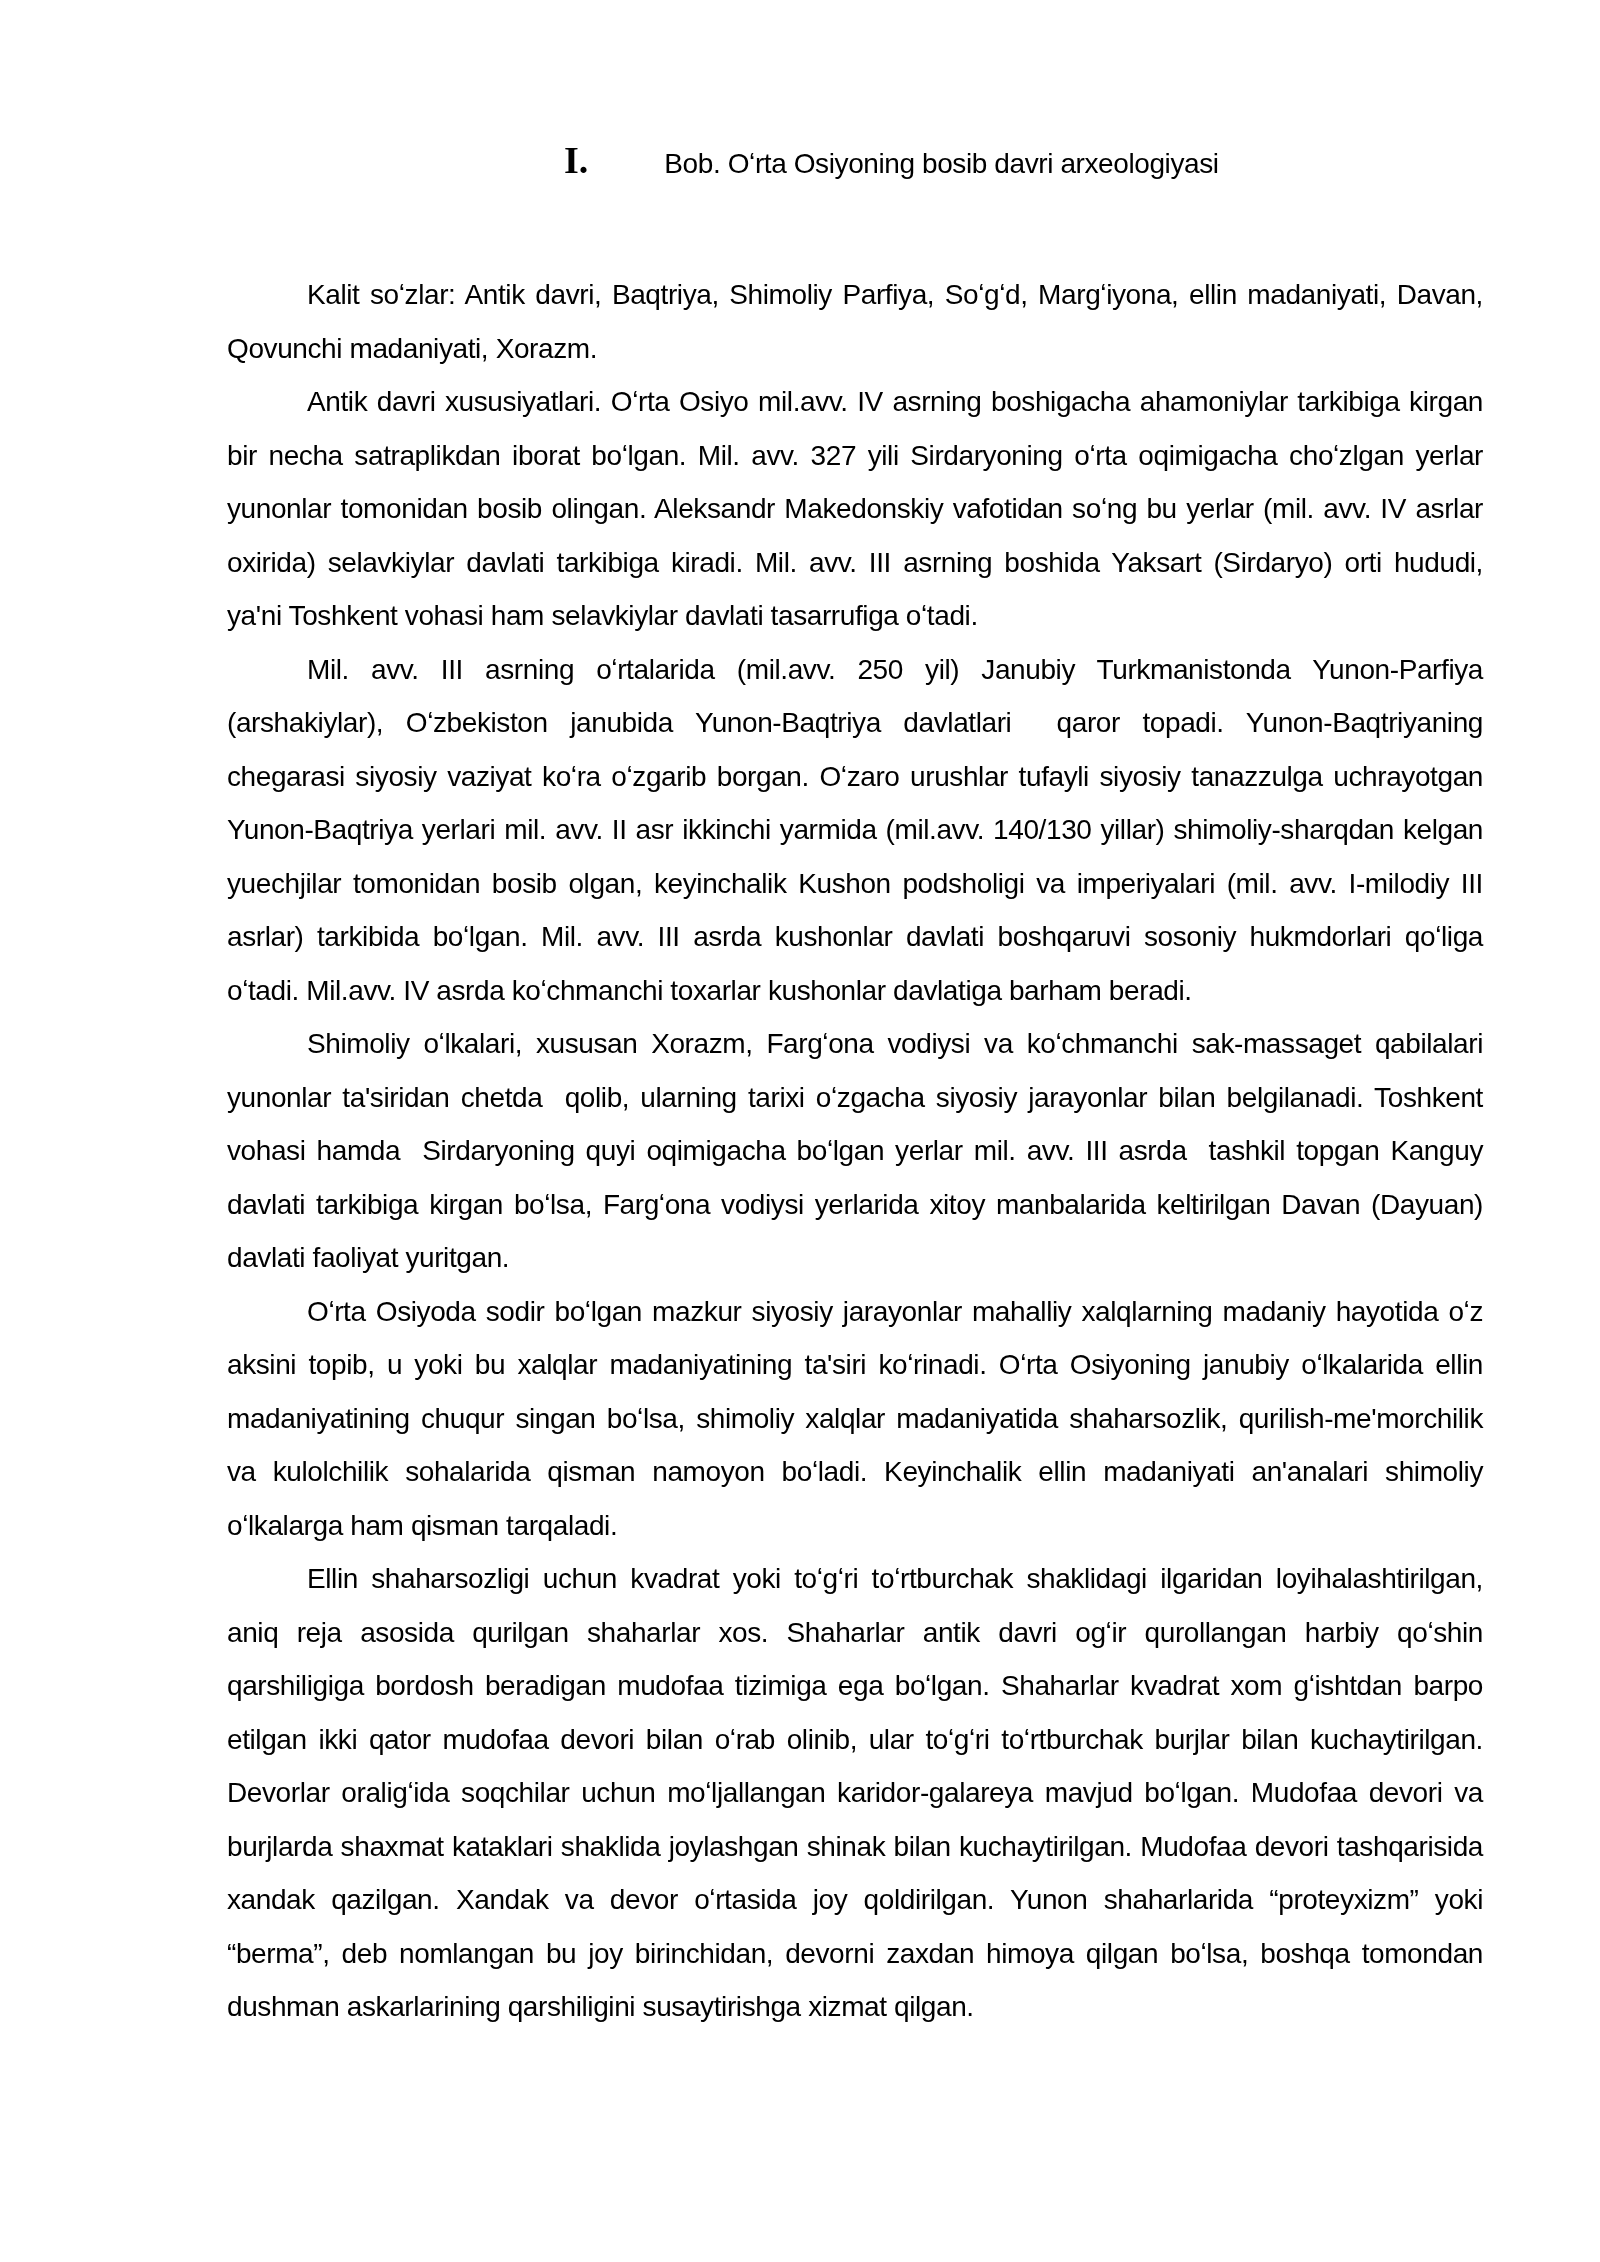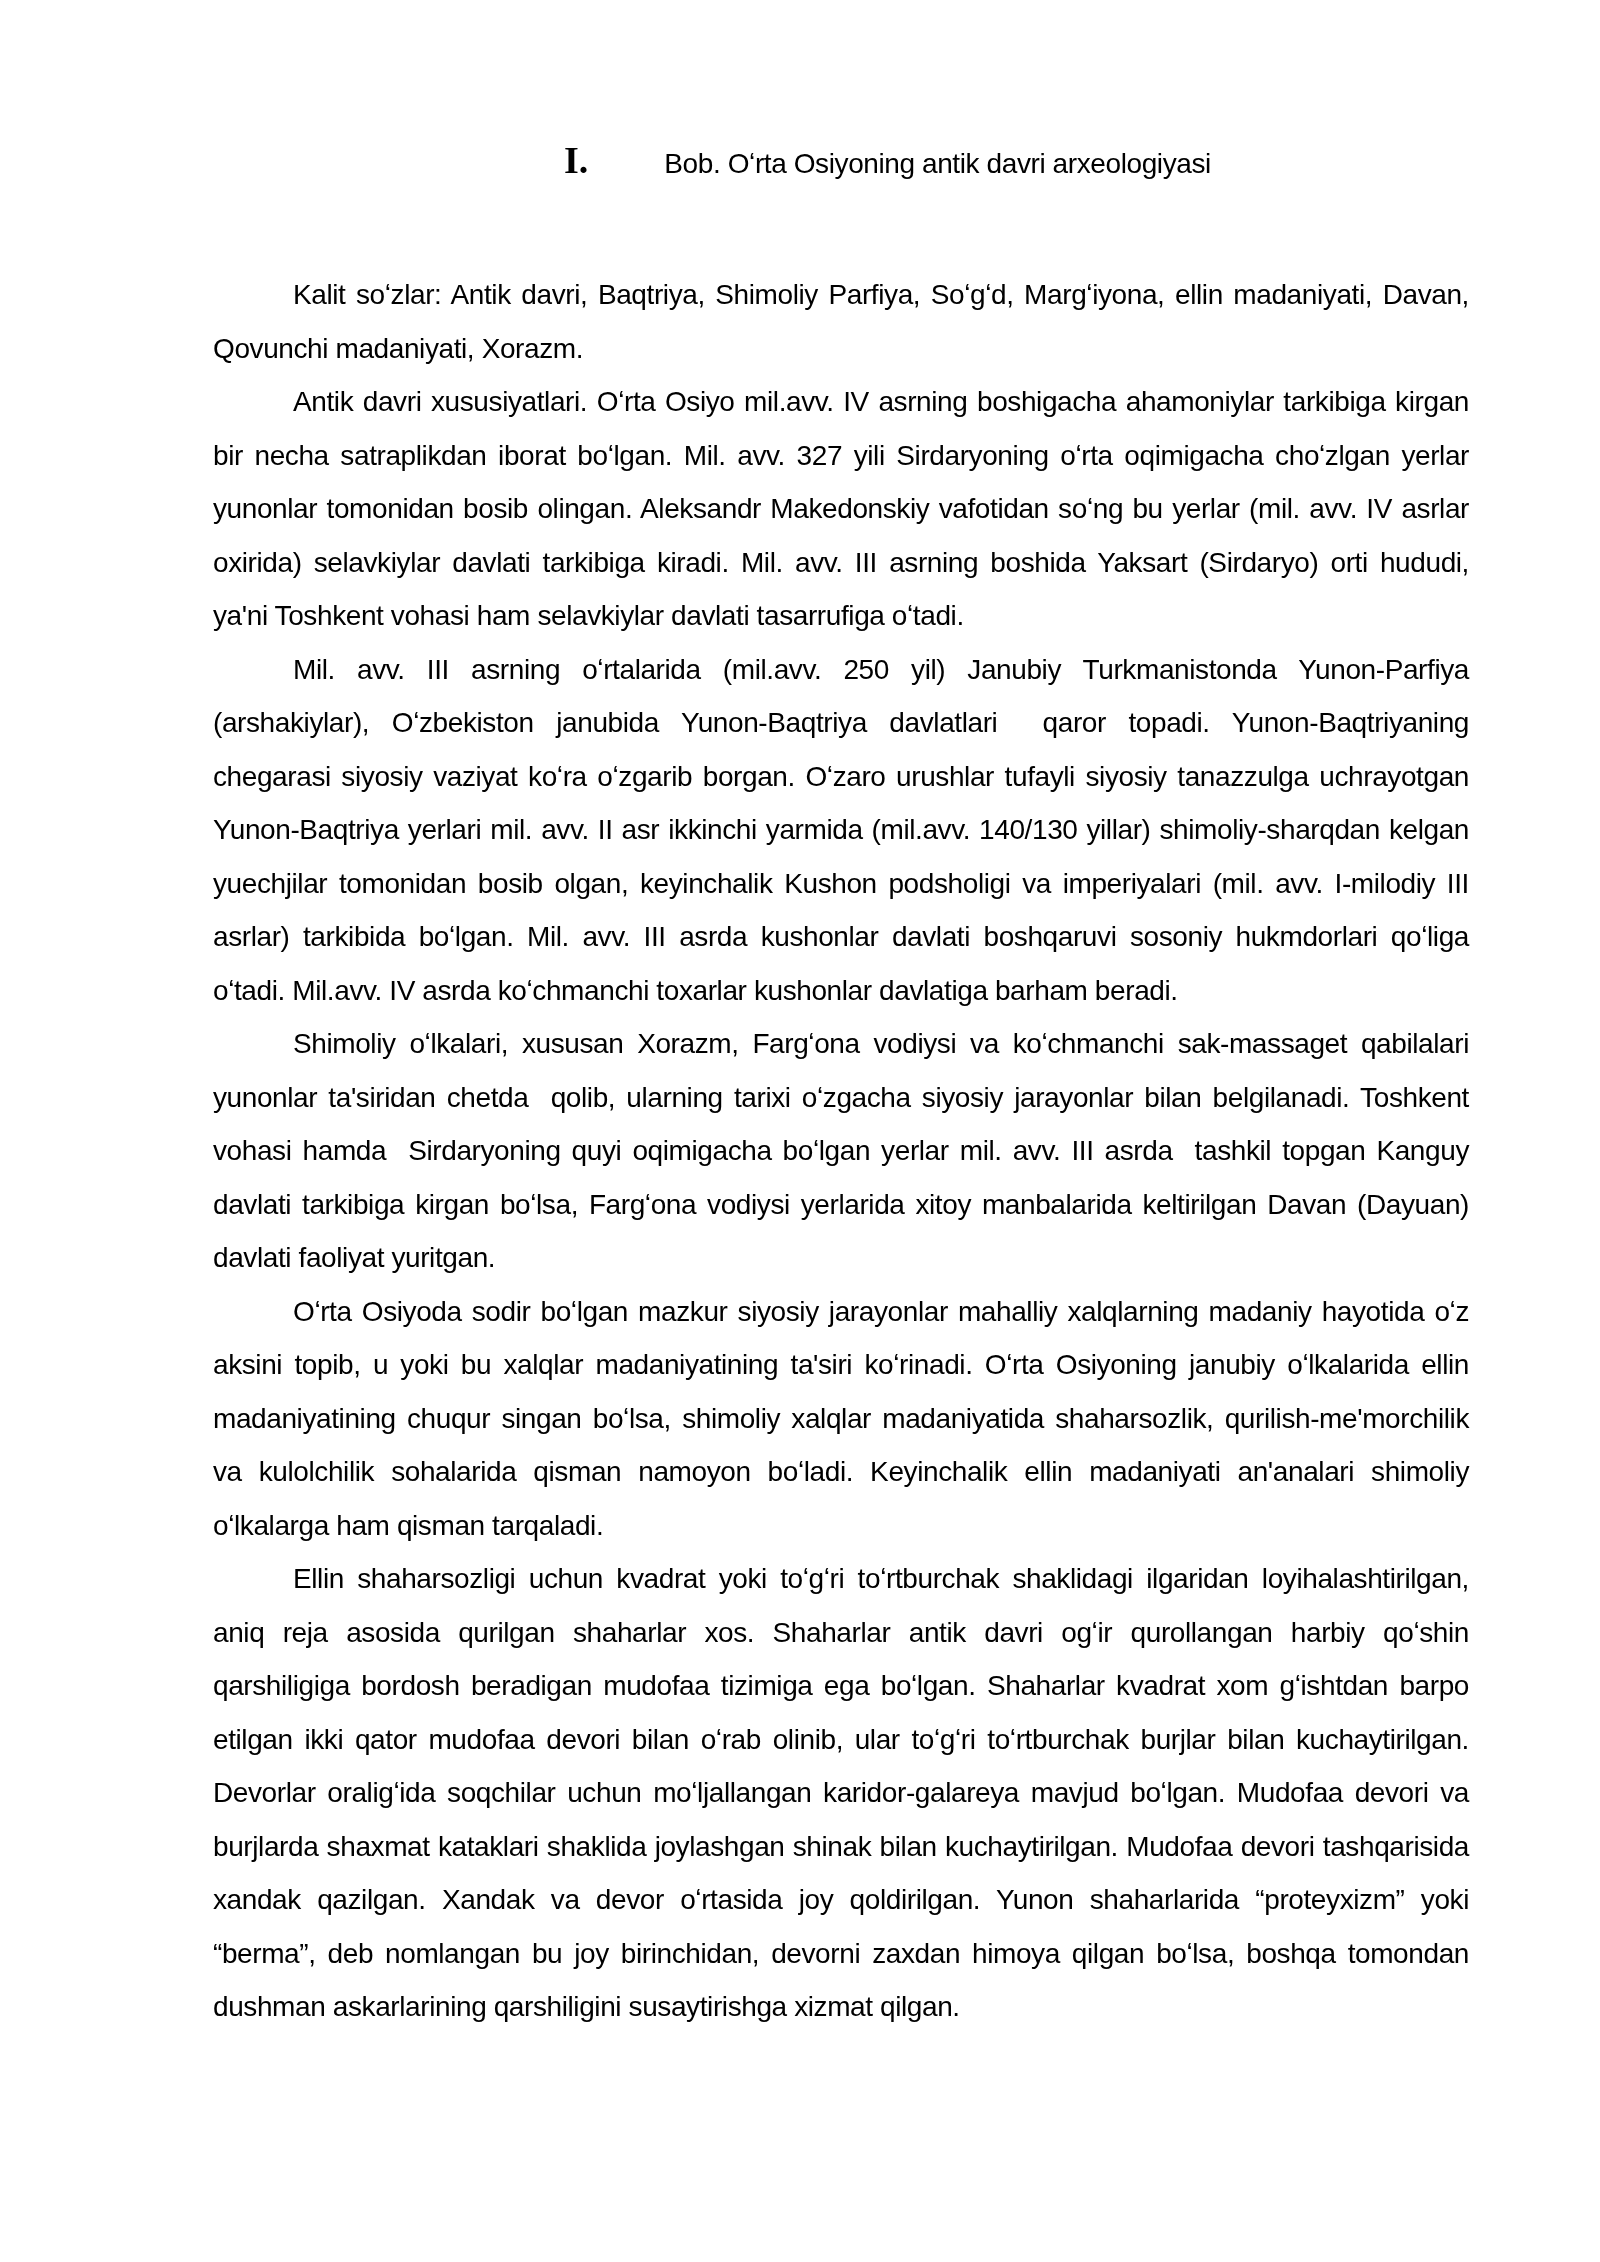--- a/index.html
+++ b/index.html
@@ -31,41 +31,41 @@
     font-size: 38px;
     letter-spacing: 0;
   }
   .heading-title {
     font-size: 28px;
     letter-spacing: -0.4px;
   }
   .body-text {
     position: absolute;
     top: 268px;
-    left: 213px;
+    left: 227px;
     width: 1256px;
     font-size: 28px;
     line-height: 53.5px;
     letter-spacing: -0.4px;
     text-align: justify;
   }
   .body-text p {
     margin: 0;
     padding: 0;
     text-indent: 80px;
   }
 </style>
 </head>
 <body>
 
 <div class="page">
 
   <div class="heading">
     <span class="heading-number">I.</span>
-    <span class="heading-title">Bob. Oʻrta Osiyoning antik davri arxeologiyasi</span>
+    <span class="heading-title">Bob. Oʻrta Osiyoning bosib davri arxeologiyasi</span>
   </div>
 
   <div class="body-text">
     <p>Kalit soʻzlar: Antik davri, Baqtriya, Shimoliy Parfiya, Soʻgʻd, Margʻiyona, ellin madaniyati, Davan, Qovunchi madaniyati, Xorazm.</p>
     <p>Antik davri xususiyatlari. Oʻrta Osiyo mil.avv. IV asrning boshigacha ahamoniylar tarkibiga kirgan bir necha satraplikdan iborat boʻlgan. Mil. avv. 327 yili Sirdaryoning oʻrta oqimigacha choʻzlgan yerlar yunonlar tomonidan bosib olingan. Aleksandr Makedonskiy vafotidan soʻng bu yerlar (mil. avv. IV asrlar oxirida) selavkiylar davlati tarkibiga kiradi. Mil. avv. III asrning boshida Yaksart (Sirdaryo) orti hududi, ya'ni Toshkent vohasi ham selavkiylar davlati tasarrufiga oʻtadi.</p>
     <p>Mil. avv. III asrning oʻrtalarida (mil.avv. 250 yil) Janubiy Turkmanistonda Yunon-Parfiya (arshakiylar), Oʻzbekiston janubida Yunon-Baqtriya davlatlari&nbsp; qaror topadi. Yunon-Baqtriyaning chegarasi siyosiy vaziyat koʻra oʻzgarib borgan. Oʻzaro urushlar tufayli siyosiy tanazzulga uchrayotgan Yunon-Baqtriya yerlari mil. avv. II asr ikkinchi yarmida (mil.avv. 140/130 yillar) shimoliy-sharqdan kelgan yuechjilar tomonidan bosib olgan, keyinchalik Kushon podsholigi va imperiyalari (mil. avv. I-milodiy III asrlar) tarkibida boʻlgan. Mil. avv. III asrda kushonlar davlati boshqaruvi sosoniy hukmdorlari qoʻliga oʻtadi. Mil.avv. IV asrda koʻchmanchi toxarlar kushonlar davlatiga barham beradi.</p>
     <p>Shimoliy oʻlkalari, xususan Xorazm, Fargʻona vodiysi va koʻchmanchi sak-massaget qabilalari yunonlar ta'siridan chetda&nbsp; qolib, ularning tarixi oʻzgacha siyosiy jarayonlar bilan belgilanadi. Toshkent vohasi hamda&nbsp; Sirdaryoning quyi oqimigacha boʻlgan yerlar mil. avv. III asrda&nbsp; tashkil topgan Kanguy davlati tarkibiga kirgan boʻlsa, Fargʻona vodiysi yerlarida xitoy manbalarida keltirilgan Davan (Dayuan) davlati faoliyat yuritgan.</p>
     <p>Oʻrta Osiyoda sodir boʻlgan mazkur siyosiy jarayonlar mahalliy xalqlarning madaniy hayotida oʻz aksini topib, u yoki bu xalqlar madaniyatining ta'siri koʻrinadi. Oʻrta Osiyoning janubiy oʻlkalarida ellin madaniyatining chuqur singan boʻlsa, shimoliy xalqlar madaniyatida shaharsozlik, qurilish-me'morchilik va kulolchilik sohalarida qisman namoyon boʻladi. Keyinchalik ellin madaniyati an'analari shimoliy oʻlkalarga ham qisman tarqaladi.</p>
     <p>Ellin shaharsozligi uchun kvadrat yoki toʻgʻri toʻrtburchak shaklidagi ilgaridan loyihalashtirilgan, aniq reja asosida qurilgan shaharlar xos. Shaharlar antik davri ogʻir qurollangan harbiy qoʻshin qarshiligiga bordosh beradigan mudofaa tizimiga ega boʻlgan. Shaharlar kvadrat xom gʻishtdan barpo etilgan ikki qator mudofaa devori bilan oʻrab olinib, ular toʻgʻri toʻrtburchak burjlar bilan kuchaytirilgan. Devorlar oraligʻida soqchilar uchun moʻljallangan karidor-galareya mavjud boʻlgan. Mudofaa devori va burjlarda shaxmat kataklari shaklida joylashgan shinak bilan kuchaytirilgan. Mudofaa devori tashqarisida xandak qazilgan. Xandak va devor oʻrtasida joy qoldirilgan. Yunon shaharlarida “proteyxizm” yoki “berma”, deb nomlangan bu joy birinchidan, devorni zaxdan himoya qilgan boʻlsa, boshqa tomondan dushman askarlarining qarshiligini susaytirishga xizmat qilgan.</p>
   </div>

